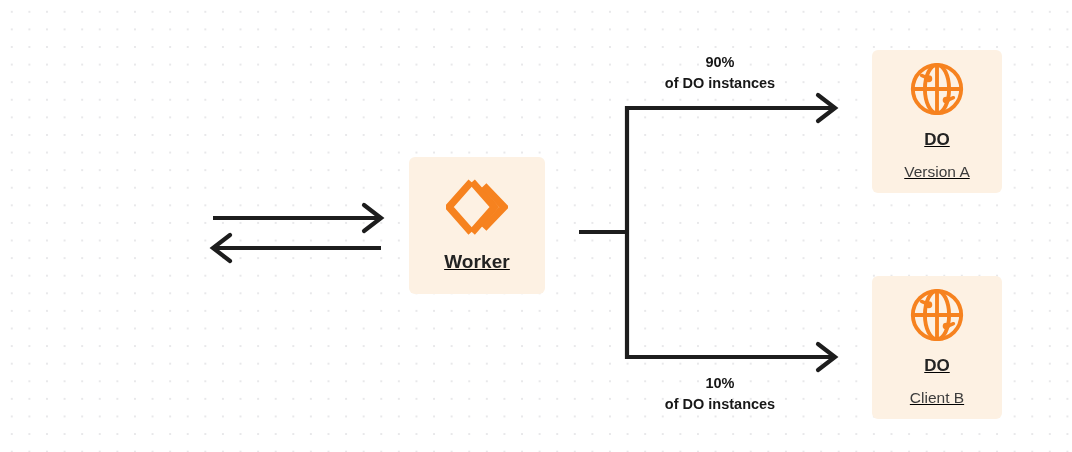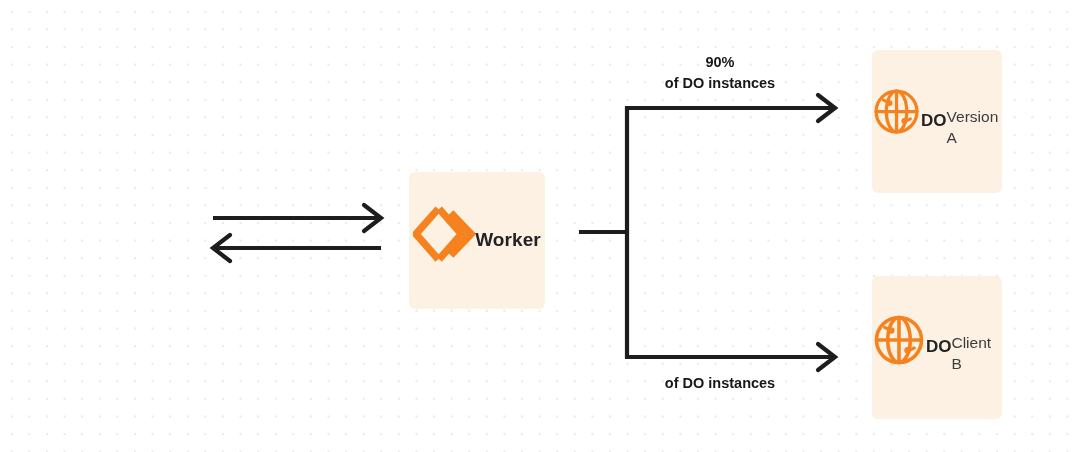--- a/index.html
+++ b/index.html
@@ -23,35 +23,36 @@
     background-size: 17.6px 17.6px;
     background-position: 3px 3px;
   }
 
   
   .node {
     position: absolute;
     box-sizing: border-box;
     border-radius: 6px;
     display: flex;
-    flex-direction: row;
+    flex-direction: column;
     align-items: center;
     justify-content: center;
+    text-decoration: underline;
   }
 
   .node-client {
     left: 42px;
     top: 166px;
     width: 143px;
     height: 135px;
     background: #f4f5f7;
   }
   .node-worker {
     left: 409px;
-    top: 172px;
+    top: 157px;
     width: 136px;
     height: 137px;
     background: #fdf1e3;
   }
   .node-do-a {
     left: 872px;
     top: 50px;
     width: 130px;
     height: 143px;
     background: #fdf1e3;
@@ -223,16 +224,17 @@
     <div class="node-title-sm">DO</div>
     <div class="node-sub">Client B</div>
   </div>
 
   <div class="edge-label label-top">
     <span class="pct">90%</span>
     <span class="desc">of DO instances</span>
   </div>
 
   <div class="edge-label label-bottom">
+    <span class="pct">10%</span>
     <span class="desc">of DO instances</span>
   </div>
 
 </div>
 
 </body></html>

